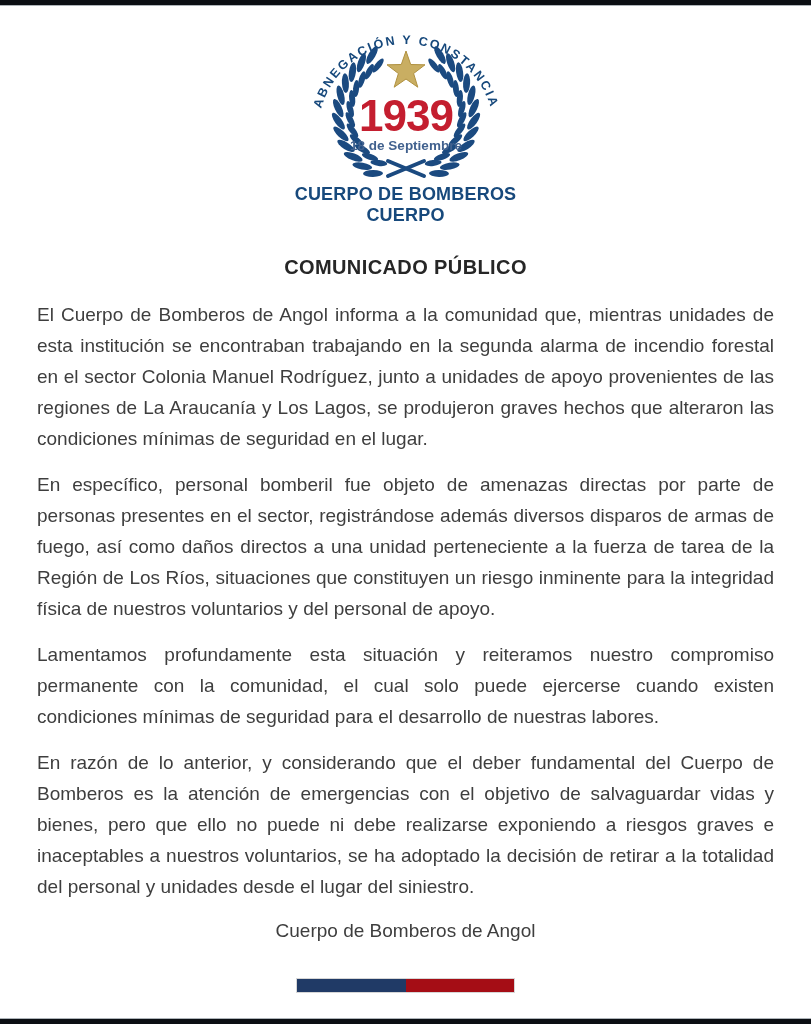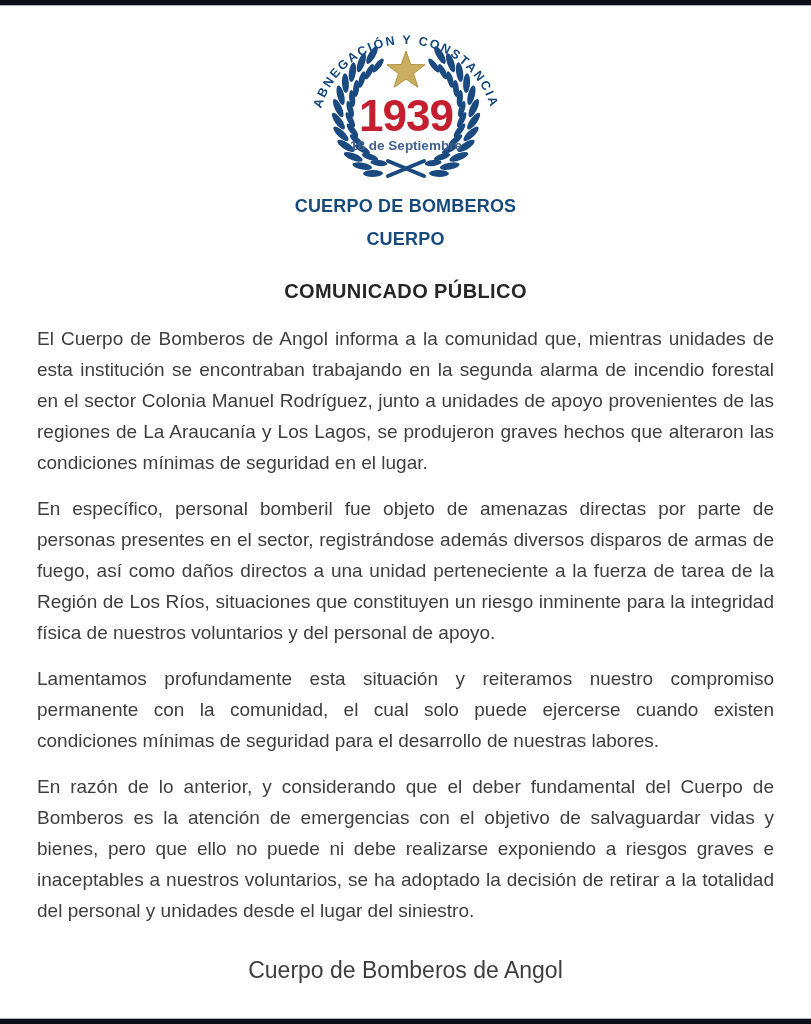--- a/index.html
+++ b/index.html
@@ -32,39 +32,39 @@
   }
   .year-text{
     font-size:44px;font-weight:bold;fill:#c41e2f;
     text-anchor:middle;letter-spacing:-1px;
   }
   .date-text{
     font-size:13.5px;fill:#41618e;text-anchor:middle;font-weight:bold;
   }
   .org-name{
     color:#17497c;font-weight:bold;font-size:18px;line-height:21px;
-    letter-spacing:0.2px;margin-top:12px;
+    letter-spacing:0.2px;margin-top:0px;
   }
 
   
   .doc-title{
     text-align:center;
     font-weight:bold;font-size:20px;color:#262626;
     letter-spacing:0.4px;
     margin:30px 0 20px 0;
   }
   .doc-body{
     width:737px;margin:0 auto;
     font-size:19px;line-height:31px;color:#3e3e3e;
     text-align:justify;
   }
   .doc-body p{margin:0 0 15px 0;}
   .signature{
-    text-align:center;font-size:23px;color:#3e3e3e;
-    margin-top:31px;
+    text-align:center;font-size:19px;color:#3e3e3e;
+    margin-top:18px;
   }
 
   
   .flag-bar{
     width:217px;height:13px;margin:37px auto 0 auto;
     display:flex;
     outline:1px solid #d6d6d6;
   }
   .flag-bar .half{flex:1;height:100%;}
 </style>

